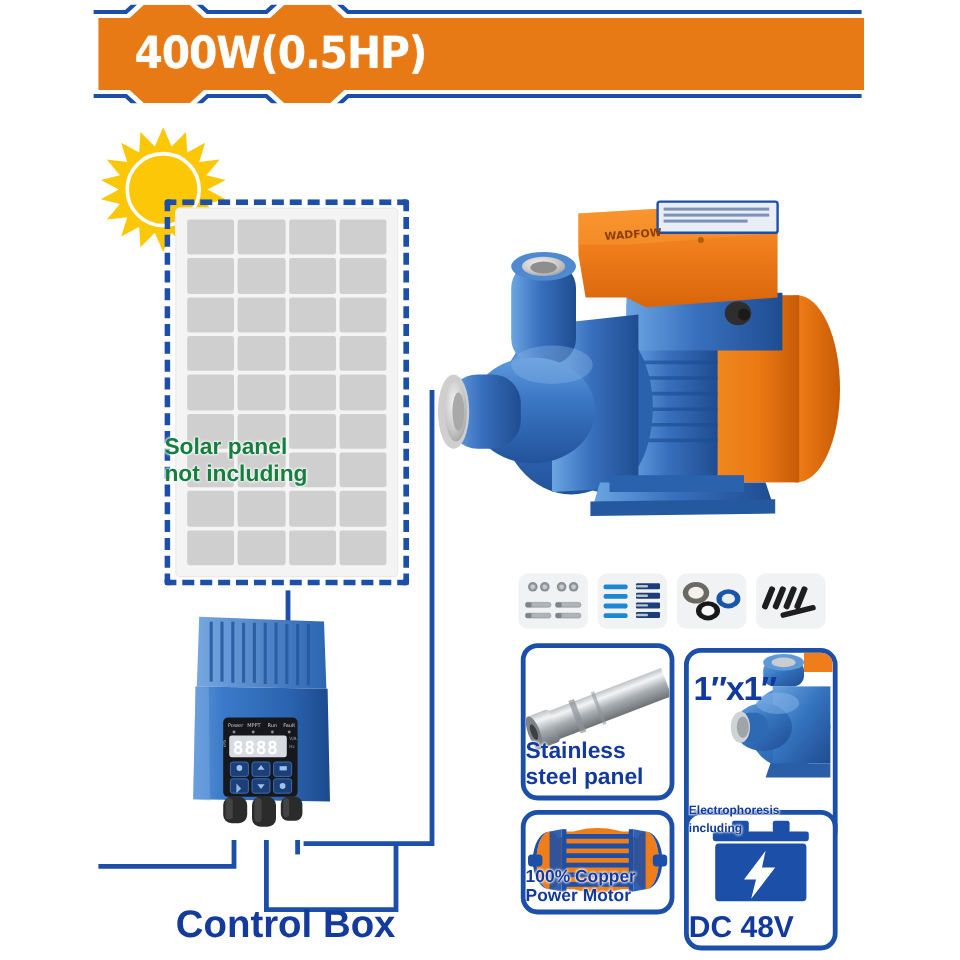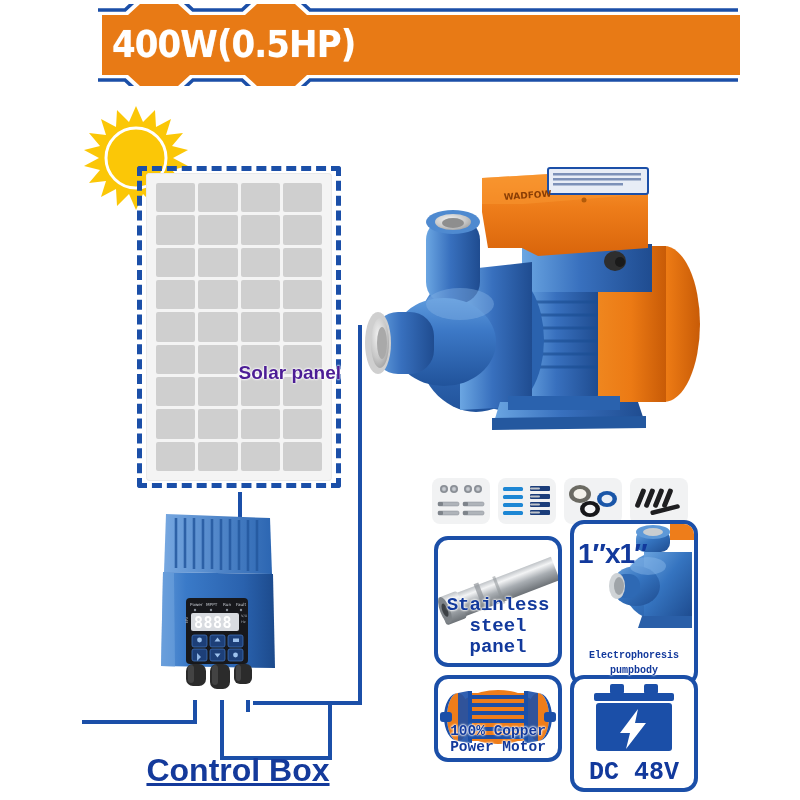--- a/index.html
+++ b/index.html
@@ -18,21 +18,20 @@
     background: #ffffff;
   }
 
   
   #banner {
     position: absolute;
     left: 0px;
     top: 4px;
     width: 726px;
     height: 82px;
-    padding-left: 20px;
   }
   #banner svg { display:block; }
   #banner-title {
     position: absolute;
     left: 112px;
     top: 19px;
     font-size: 37px;
     font-weight: bold;
     color: #ffffff;
     letter-spacing: -1px;
@@ -88,22 +87,22 @@
   }
   .cell {
     background: #cfcfcf;
     border-radius: 2px;
   }
   #solar-label {
     position: absolute;
     left: 0;
     top: 195px;
     width: 100%;
-    text-align: right;
-    color: #4c1d95;
+    text-align: left;
+    color: #15803d;
     font-weight: bold;
     font-size: 19px;
     line-height: 23px;
     font-family: "Liberation Sans", sans-serif;
     text-shadow: 0 0 2px #fff, 0 0 2px #fff, 0 0 3px #fff;
     z-index: 4;
   }
 
   
   #pump {
@@ -134,21 +133,20 @@
     position: absolute;
     left: 98px;
     top: 752px;
     width: 280px;
     text-align: center;
     font-size: 32px;
     font-weight: bold;
     color: #143a9b;
     font-family: "Liberation Sans", sans-serif;
     letter-spacing: 0px;
-    text-decoration: underline;
   }
 
   
   #acc-strip {
     position: absolute;
     left: 432px;
     top: 478px;
     display: flex;
     gap: 8px;
   }
@@ -164,32 +162,31 @@
   
   .fcard {
     position: absolute;
     background: #ffffff;
     border: 4px solid #1b4fa8;
     border-radius: 14px;
     overflow: hidden;
     box-sizing: border-box;
   }
   #fc-shaft  { left: 434px; top: 536px; width: 128px; height: 131px; }
-  #fc-body   { left: 570px; top: 520px; width: 128px; height: 166px; }
+  #fc-body   { left: 570px; top: 540px; width: 128px; height: 166px; }
   #fc-motor  { left: 434px; top: 675px; width: 128px; height: 87px; }
   #fc-volt   { left: 570px; top: 675px; width: 128px; height: 117px; }
 
   .fcard-cap {
     position: absolute;
     left: 0; bottom: 3px;
     width: 100%;
-    text-align: center;
     color: #12399c;
     font-weight: bold;
-    font-family: Liberation Mono, monospace;
+    font-family: Liberation Sans, sans-serif;
     z-index: 5;
     text-shadow: 0 0 2px #fff, 0 0 2px #fff, 0 0 3px #fff;
   }
   #cap-shaft { font-size: 19px; line-height: 21px; bottom: 5px; }
   #cap-body  { font-size: 10px; line-height: 15px; bottom: 4px; }
   #cap-motor { font-size: 14.5px; line-height: 16px; bottom: 3px; }
   #cap-volt  { font-size: 25px; line-height: 26px; bottom: 2px; }
 
   #size-badge {
     position: absolute;
@@ -274,20 +271,21 @@
         <div class="cell"></div>
         <div class="cell"></div>
         <div class="cell"></div>
         <div class="cell"></div>
         <div class="cell"></div>
       </div>
     </div>
     <div id="solar-dash"></div>
     <div id="solar-label">
       <div>Solar panel</div>
+      <div>not including</div>
     </div>
   </div>
 
   <div id="pump">
     <svg width="372" height="278" viewBox="0 0 372 278">
       <defs>
         <linearGradient id="blueG" x1="0" y1="0" x2="0" y2="1">
           <stop offset="0%" stop-color="#5E9BDD"></stop>
           <stop offset="38%" stop-color="#3C78C6"></stop>
           <stop offset="100%" stop-color="#21539B"></stop>
@@ -600,21 +598,21 @@
       <ellipse cx="43" cy="62" rx="8" ry="13" fill="#CFD3D6"></ellipse>
       <ellipse cx="45" cy="62" rx="5" ry="9" fill="#9FA4A8"></ellipse>
 
       <ellipse cx="74" cy="42" rx="18" ry="9" fill="#8CBBEA" opacity="0.45"></ellipse>
 
       <path d="M68 92 L118 92 L118 104 L64 104 Z" fill="#2A5FA8"></path>
     </svg>
     <div id="size-badge">1″x1″</div>
     <div class="fcard-cap" id="cap-body">
       <div>Electrophoresis</div>
-      <div>pumpbody</div>
+      <div>including</div>
     </div>
   </div>
 
   <div class="fcard" id="fc-motor">
     <svg width="120" height="109" viewBox="0 0 120 109" style="position:absolute;left:0;top:0;">
 
       <ellipse cx="60" cy="38" rx="44" ry="27" fill="#EE7D1A"></ellipse>
 
       <path d="M18 20 q-12 18 0 36 q10 -18 0 -36 Z" fill="#1B4FA8"></path>
       <ellipse cx="20" cy="38" rx="11" ry="24" fill="#EE7D1A"></ellipse>

